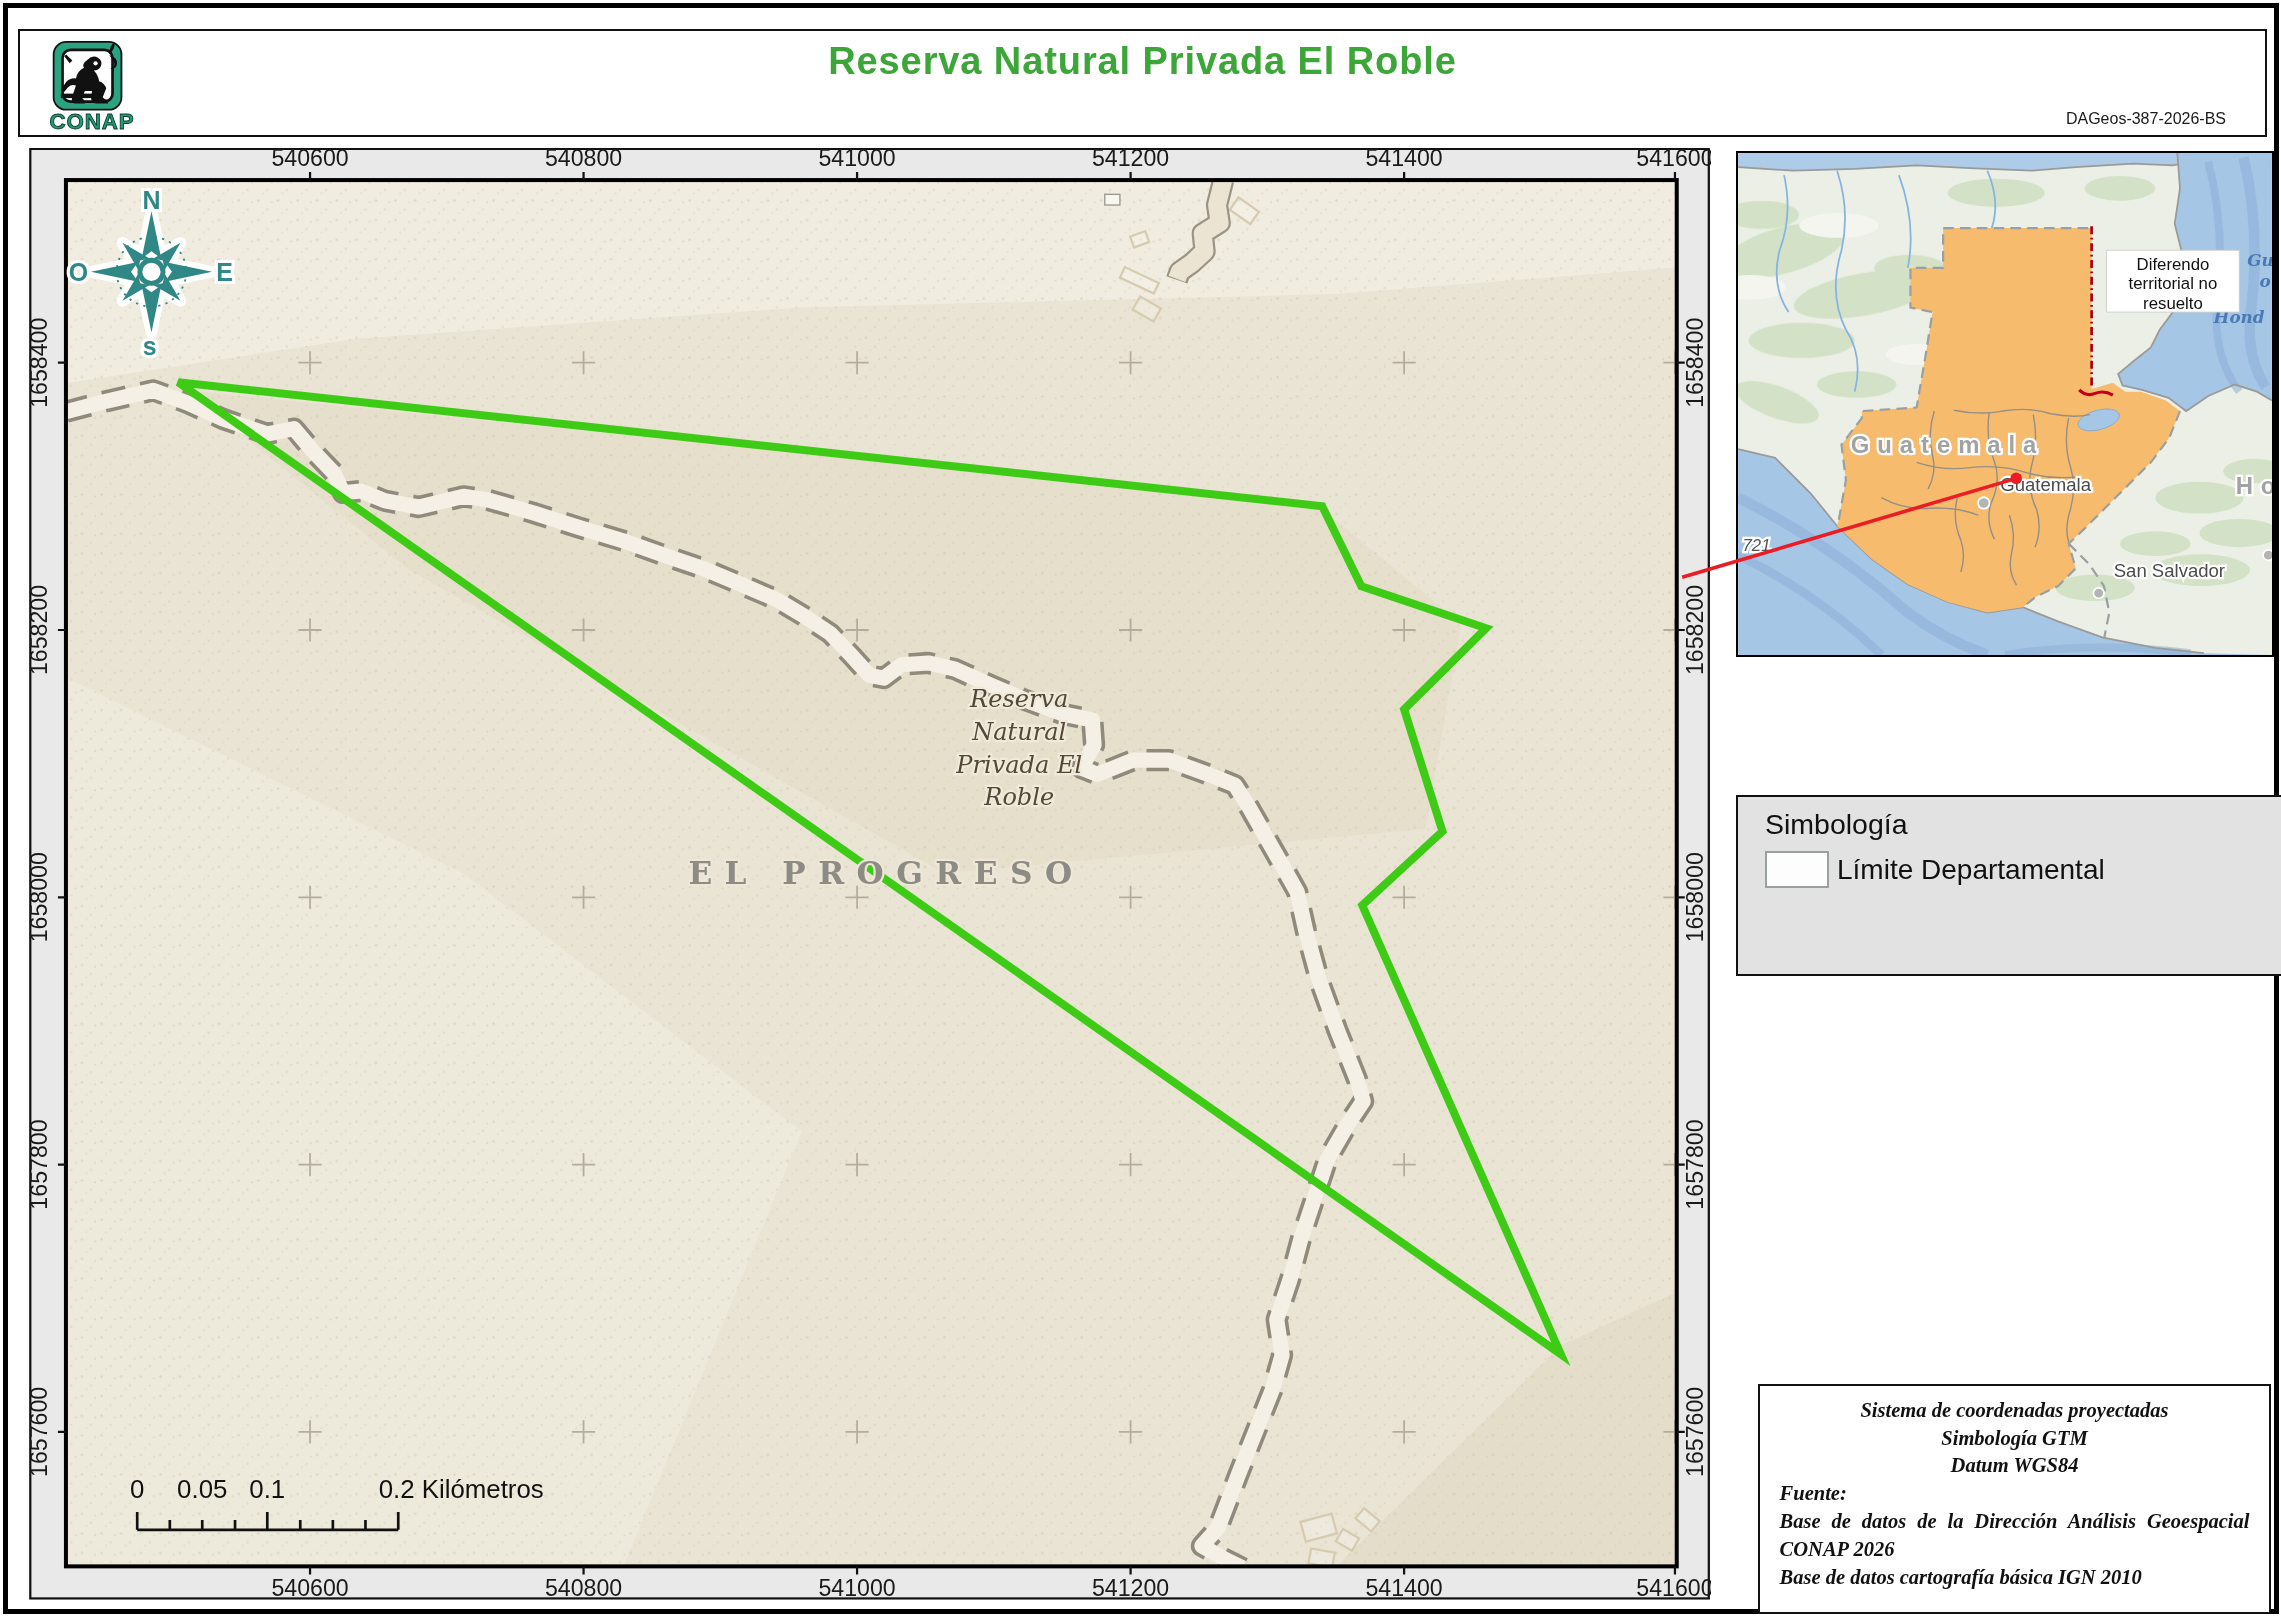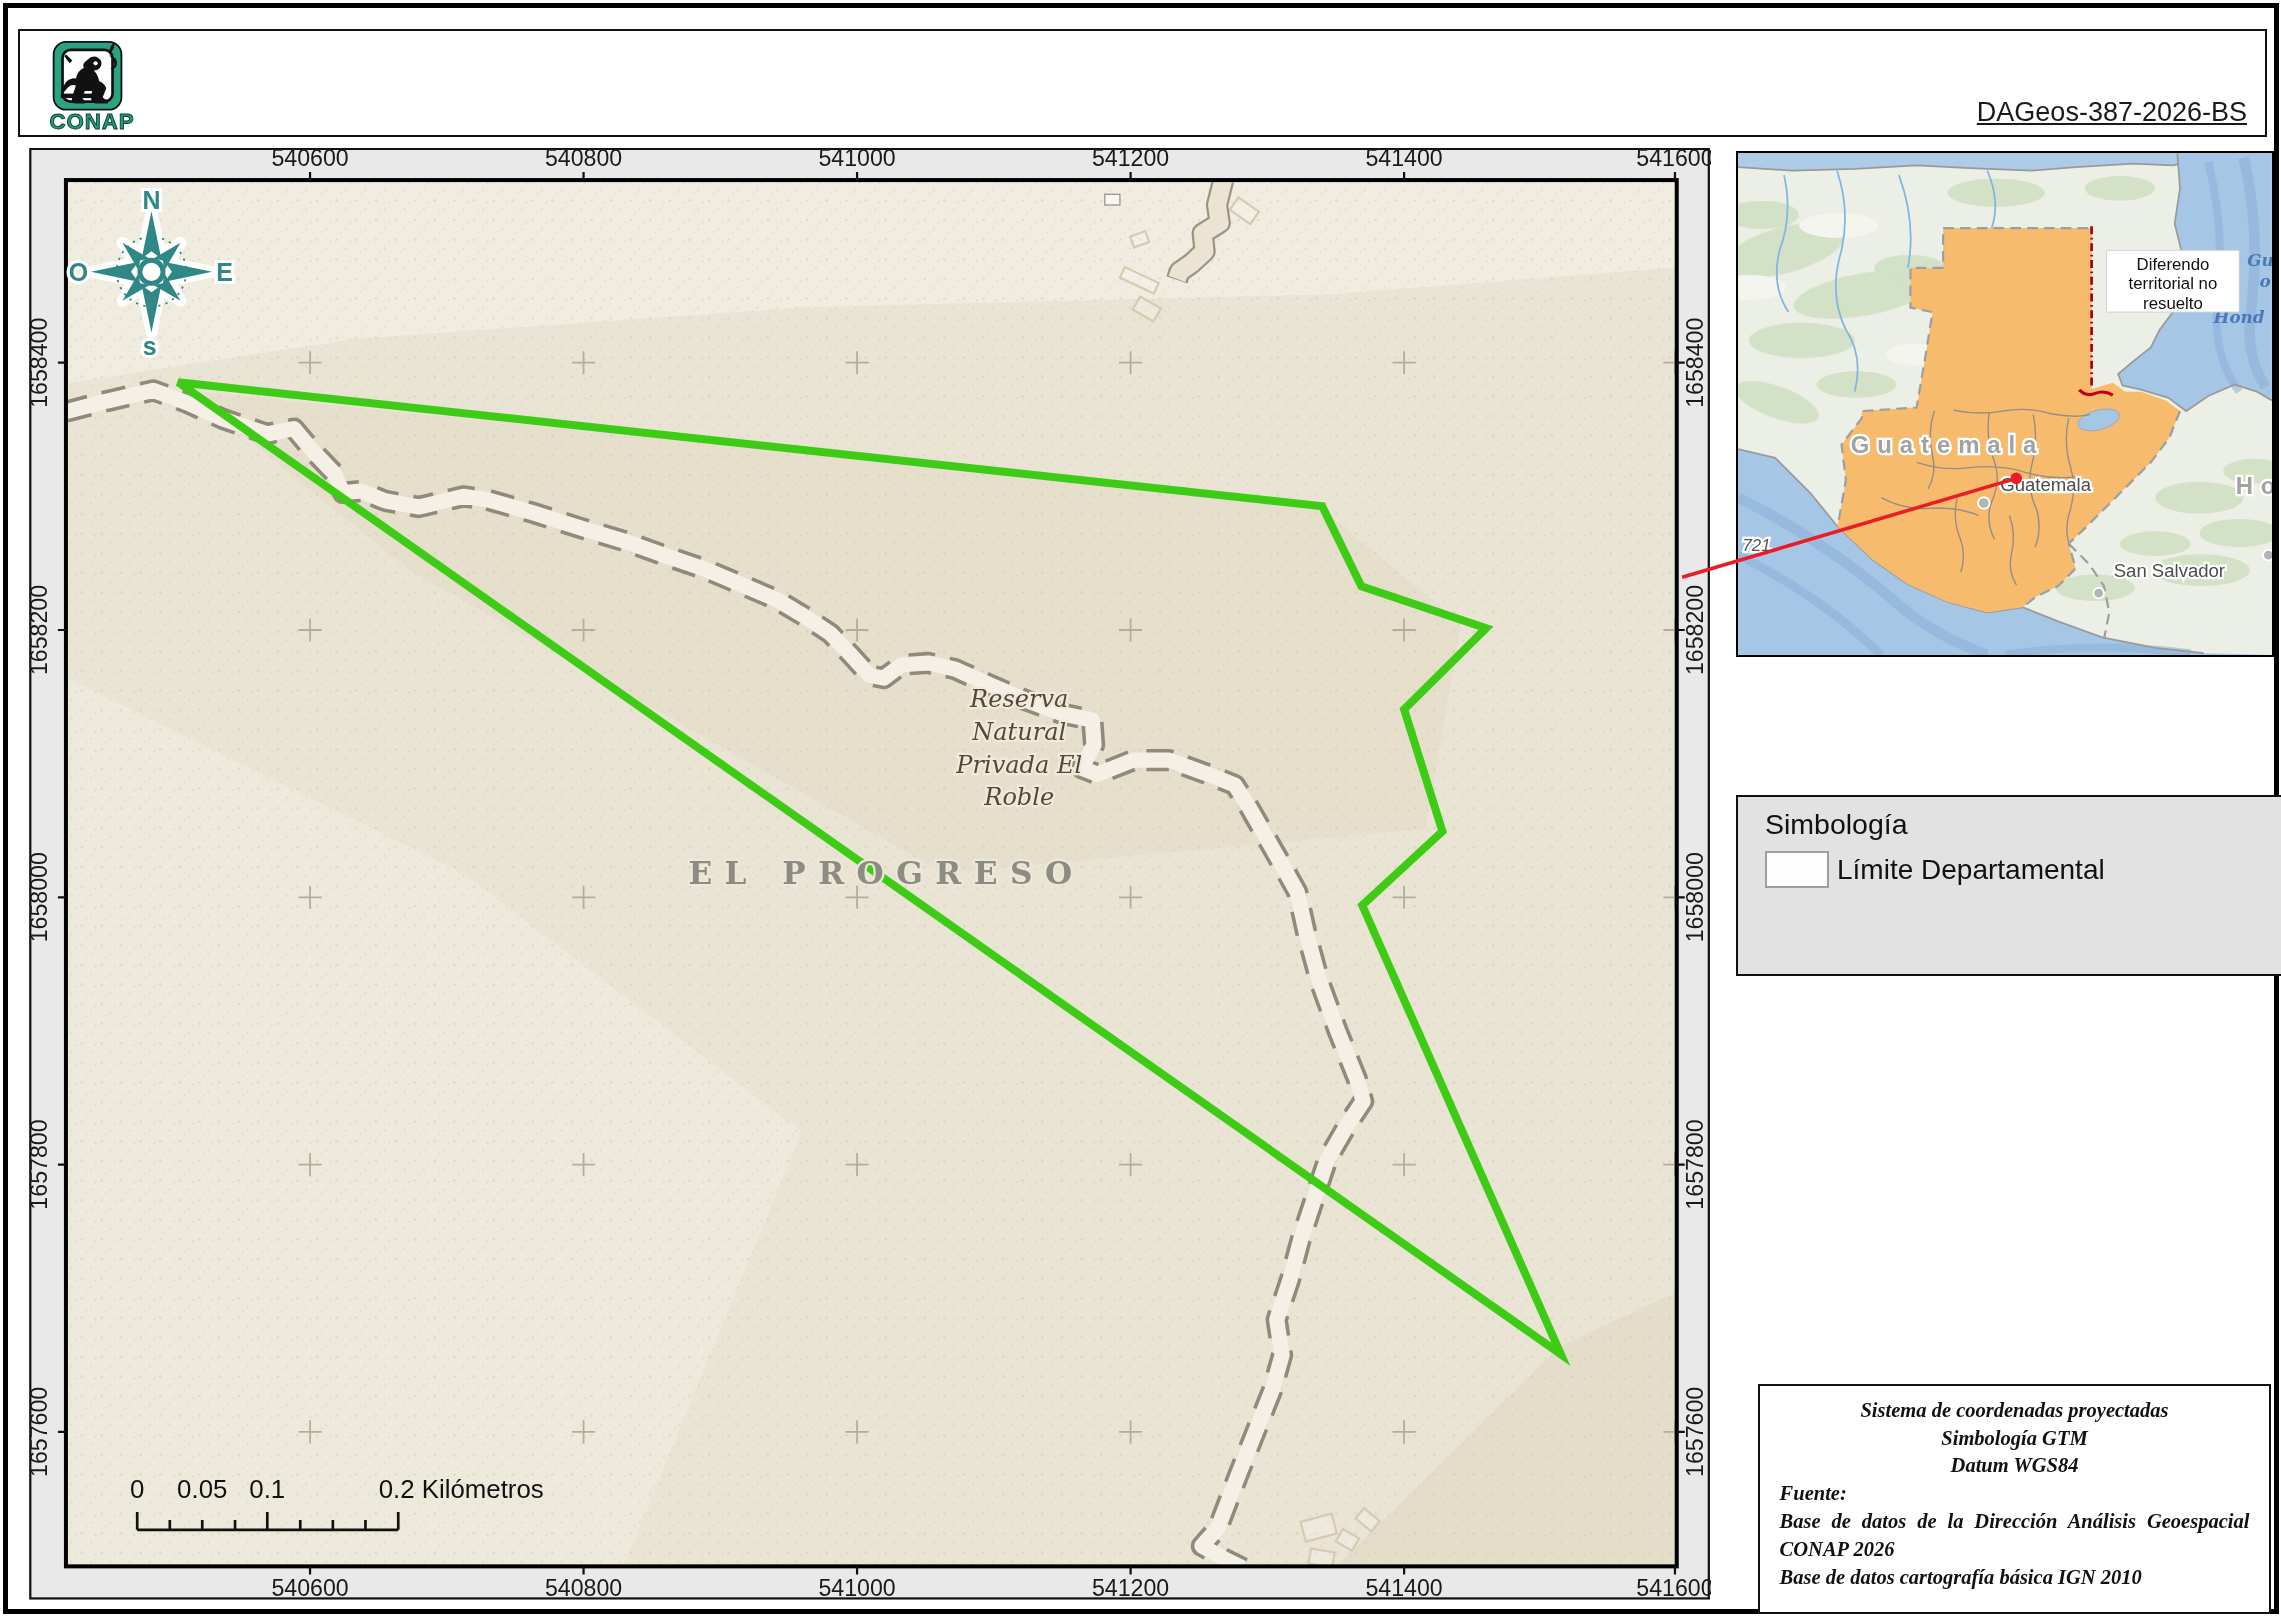--- a/index.html
+++ b/index.html
@@ -3,21 +3,21 @@
 <meta charset="utf-8">
 <style>
   html,body{margin:0;padding:0;}
   body{width:2281px;height:1616px;position:relative;background:#ffffff;overflow:hidden;
        font-family:"Liberation Sans",sans-serif;}
   .abs{position:absolute;}
   #page-border{left:2.7px;top:2.7px;width:2276px;height:1611px;border:5.3px solid #000;box-sizing:border-box;}
   
   #header-box{left:18px;top:29px;width:2249px;height:108px;border:2.7px solid #111;box-sizing:border-box;background:#fff;}
   #map-title{left:0;right:0;top:9px;text-align:center;font-size:38px;font-weight:600;color:#3da639;letter-spacing:0.9px;}
-  #doc-code{right:18px;bottom:7.1px;font-size:27px;color:#1a1a1a;text-decoration:underline;}
+  #doc-code{right:39px;bottom:7.1px;font-size:16px;color:#1a1a1a;}
   #logo{left:14.3px;top:9px;width:116px;height:93px;}
   
   svg text{font-family:"Liberation Sans",sans-serif;}
   .coord{font-size:26px;fill:#1a1a1a;}
   .sb{font-size:29px;fill:#111;}
   .cmp{font-size:28px;font-weight:bold;fill:#2f8886;paint-order:stroke;stroke:#fff;stroke-width:7px;}
   .reserve-lbl{font-family:"DejaVu Serif",serif;font-style:italic;font-size:27px;fill:#55483a;
                paint-order:stroke;stroke:#efead9;stroke-width:5px;}
   .dept-lbl{font-family:"DejaVu Serif",serif;font-size:35px;font-weight:bold;letter-spacing:14px;fill:#8c8c85;
             paint-order:stroke;stroke:#ece7d6;stroke-width:5px;}
@@ -57,20 +57,21 @@
     <rect x="32" y="11" width="56" height="58" rx="9" fill="#fff" stroke="#111" stroke-width="3"></rect>
     <g fill="#111">
       <path d="M60,22 q6,-6 12,-2 q5,3 3,9 q-2,5 -8,5 q5,5 6,12 q6,2 8,8 l-4,10 q2,3 6,3 l0,4 -14,0 q-5,-1 -5,-6 l1,-8 -8,0 -3,8 q3,2 3,6 l-12,0 q-4,-3 -2,-8 l4,-12 q-5,-2 -9,2 l-5,6 -3,-3 6,-9 q5,-5 11,-4 q2,-9 9,-12 q-3,-4 4,-9 z"></path>
       <circle cx="69" cy="26" r="2.4" fill="#fff"></circle>
       <path d="M84,16 q8,-7 6,-13 q-5,2 -6,13 z M84,17 q10,2 9,10 q-1,6 -8,5 q6,-1 5,-6 q-1,-5 -6,-9 z"></path>
       <path d="M40,26 l-6,-8 2,-2 7,7 z"></path>
       <rect x="30" y="60" width="44" height="5"></rect>
     </g>
     <text x="65" y="100" text-anchor="middle" font-size="25" font-weight="bold" font-family="Liberation Serif, serif" fill="#1f9b78" stroke="#0a3a2a" stroke-width="1" letter-spacing="1">CONAP</text>
   </svg>
+  <div id="map-title" class="abs">Reserva Natural Privada El Roble</div>
   <div id="doc-code" class="abs">DAGeos-387-2026-BS</div>
 </div>
 
 <svg class="abs" style="left:29px;top:148px;" width="1682" height="1454" viewBox="33 166 1887 1632">
   <defs>
     <clipPath id="frameClip">
         <rect x="74" y="202" width="1808" height="1556"></rect>
       </clipPath>
     <pattern id="speck" width="22" height="22" patternUnits="userSpaceOnUse">
       <circle cx="4" cy="5" r="1.4" fill="#cdc3a6"></circle>

